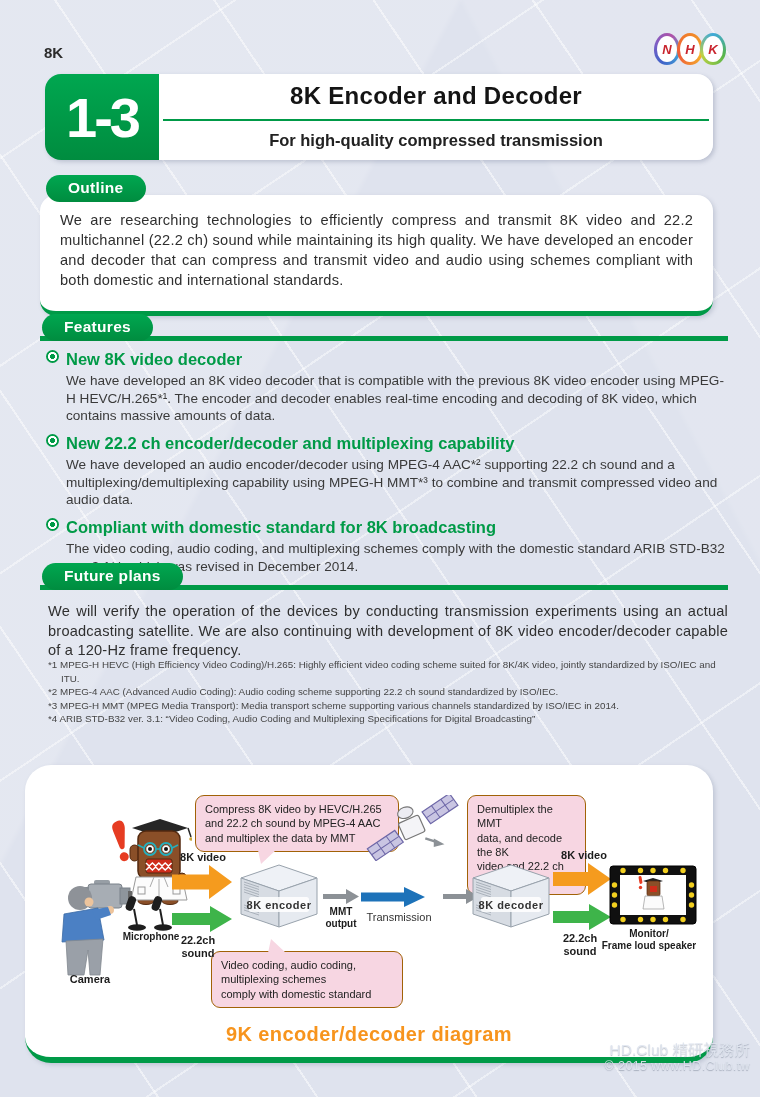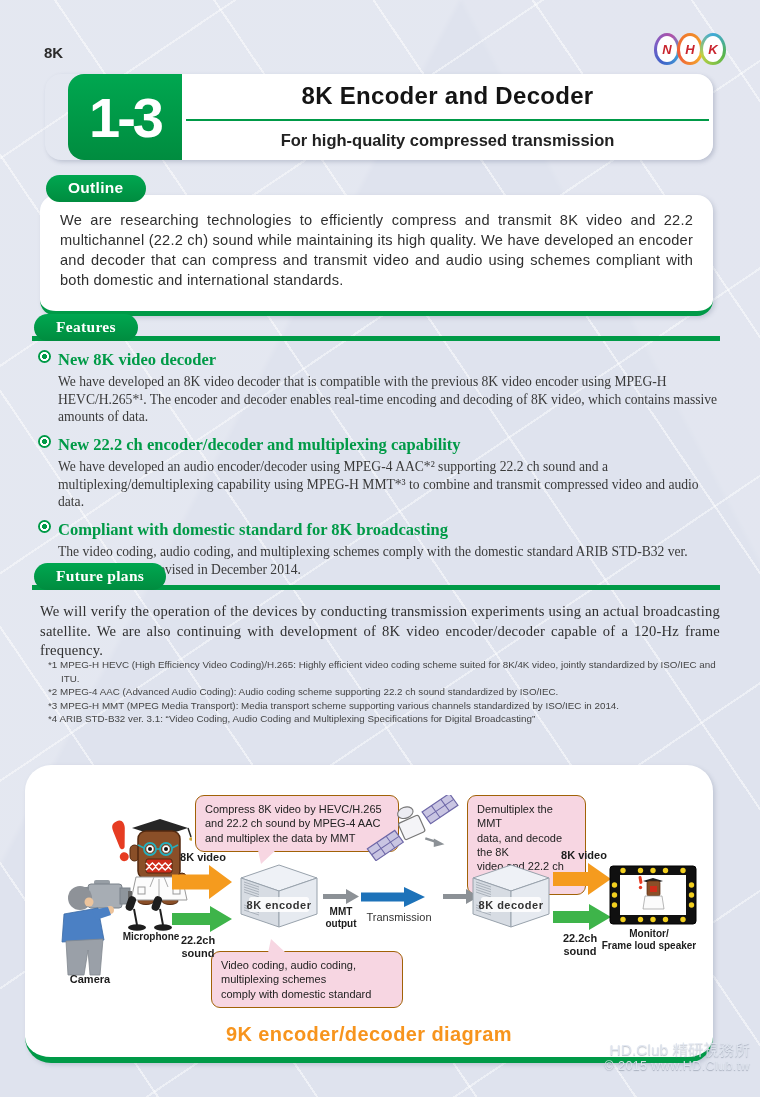--- a/index.html
+++ b/index.html
@@ -18,34 +18,34 @@
     display:flex;align-items:center;justify-content:center;}
   .egg::before{content:"";position:absolute;inset:3px;background:#fff;border-radius:inherit;}
   .egg b{position:relative;z-index:1;color:#c9252e;font-size:13px;font-weight:bold;font-style:italic;}
   .egg.e1{background:conic-gradient(from 200deg,#3f62c8,#7a5fc6,#b052a8,#3fa9d9,#3f62c8);}
   .egg.e2{background:conic-gradient(from 0deg,#f0832a,#f4b32a,#ef5a3a,#f0832a);}
   .egg.e3{background:conic-gradient(from 120deg,#57b54a,#bed244,#3fa9d9,#57b54a);}
   
   .header{position:absolute;left:45px;top:74px;width:668px;height:86px;display:flex;border-radius:16px;
     box-shadow:2px 2px 4px rgba(100,110,140,.3);}
   .header-num{width:114px;background:linear-gradient(180deg,#00a750,#008c3f);border-radius:16px 0 0 16px;
-    color:#fff;font-size:56px;font-weight:bold;display:flex;align-items:center;justify-content:center;letter-spacing:-3px;margin-left:23px;}
+    color:#fff;font-size:56px;font-weight:bold;display:flex;align-items:center;justify-content:center;letter-spacing:-3px;}
   .header-main{flex:1;background:#fff;border-radius:0 16px 16px 0;display:flex;flex-direction:column;}
   .header-title{flex:1.15;display:flex;align-items:center;justify-content:center;font-size:24px;font-weight:bold;color:#141414;letter-spacing:.3px;}
   .header-divider{height:2px;background:#009a47;margin:0 4px;}
   .header-sub{flex:1;display:flex;align-items:center;justify-content:center;font-size:16.5px;font-weight:bold;color:#222;}
   
   .pill{display:inline-block;background:linear-gradient(180deg,#00a750,#008c3f);color:#fff;font-weight:bold;
     font-size:15.5px;padding:4px 22px 5px;border-radius:16px;letter-spacing:.3px;}
   .outline{position:absolute;left:40px;top:175px;width:673px;}
   .outline .pill{position:relative;z-index:1;margin-left:6px;}
   .outline-box{background:#fff;border-radius:16px;border-bottom:5px solid #009a47;margin-top:-7px;
     padding:15px 20px 20px;box-shadow:2px 2px 4px rgba(100,110,140,.25);}
   .outline-text{font-size:14.6px;line-height:1.38;color:#2f2f2f;text-align:justify;letter-spacing:.2px;}
-  .sec{position:absolute;left:32px;width:688px;font-family:Liberation Serif, serif;}
+  .sec{position:absolute;left:40px;width:688px;}
   .sec-head{border-bottom:5px solid #009a47;}
   .sec-head .pill{margin-bottom:-5px;margin-left:2px;}
   .feat-item{margin-top:9px;padding-left:6px;}
   .feat-title{display:flex;gap:7px;font-size:16.5px;font-weight:bold;color:#009a47;}
   .bullet{width:13px;height:13px;border-radius:50%;flex:0 0 13px;
     background:radial-gradient(circle,#009a47 0 2.6px,#fff 2.8px 4.4px,#009a47 4.6px 100%);}
   .feat-body{margin:3px 0 0 20px;font-size:13.6px;line-height:1.3;color:#3a3a3a;}
   .future-body{margin:12px 0 0 8px;font-size:14.6px;line-height:1.35;color:#2f2f2f;text-align:justify;letter-spacing:.2px;}
   .footnotes{position:absolute;left:48px;top:658px;width:682px;font-size:9.8px;line-height:1.38;color:#454545;}
   .fn{padding-left:13px;text-indent:-13px;}

